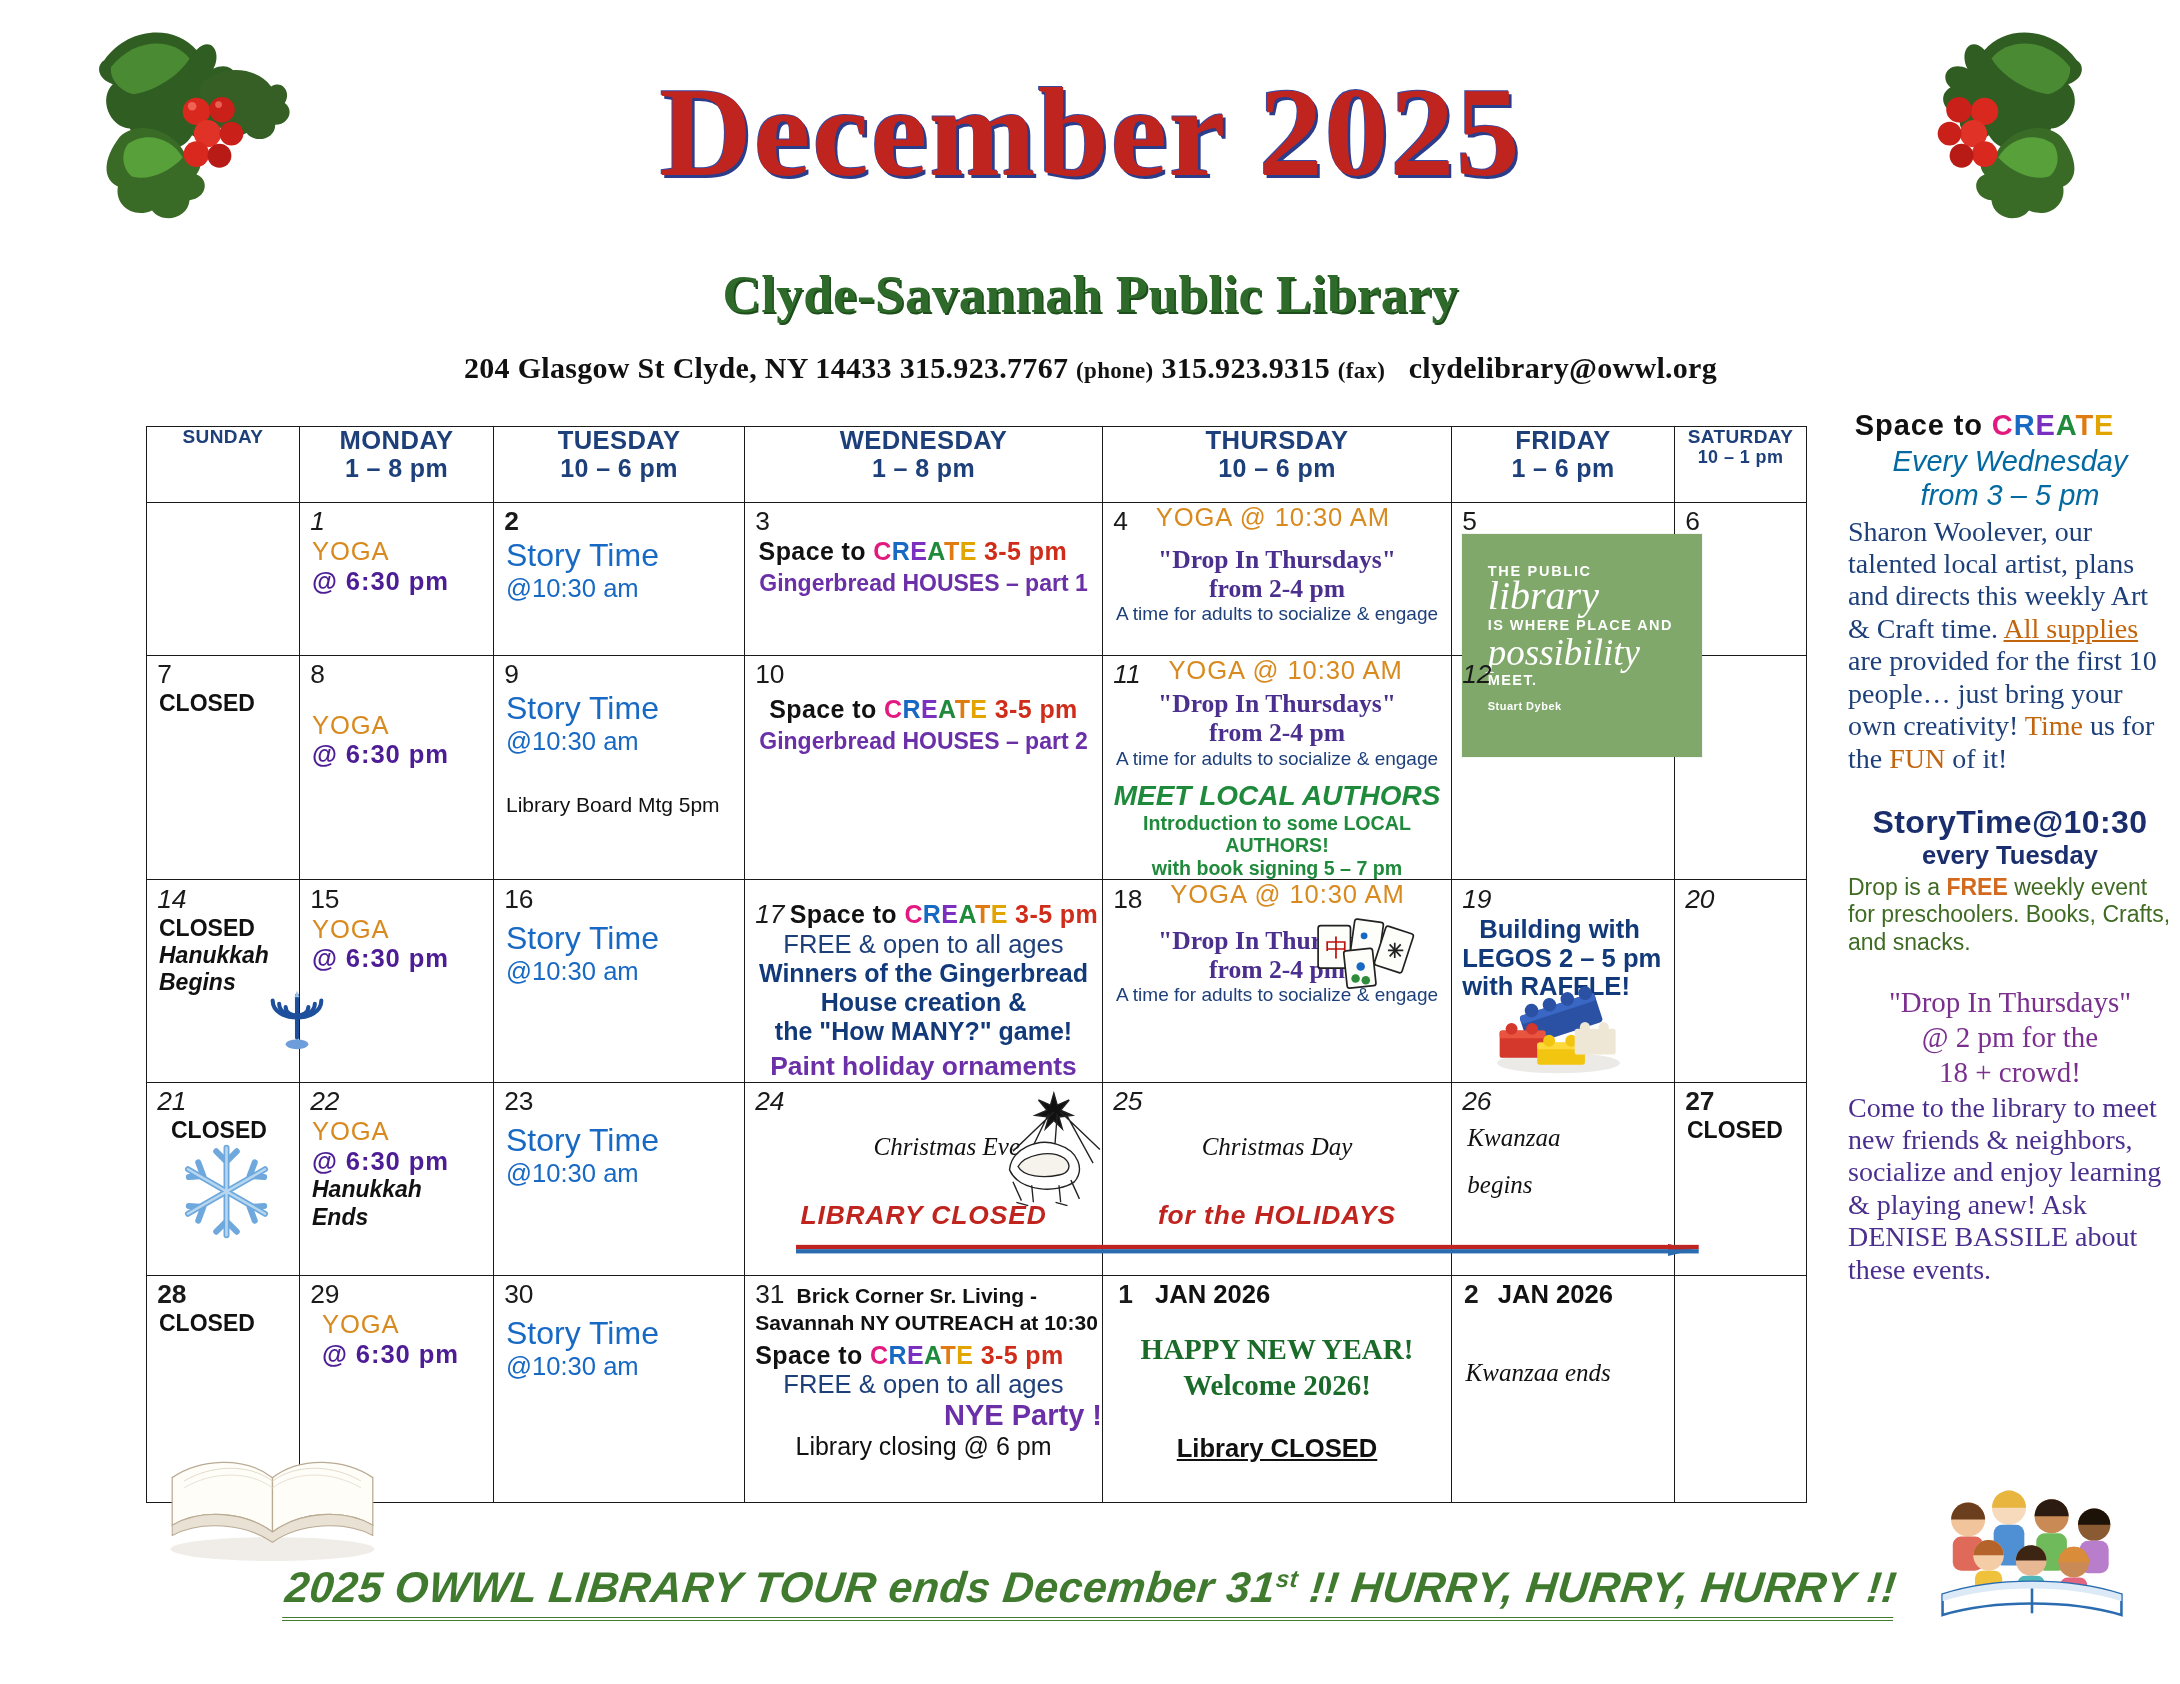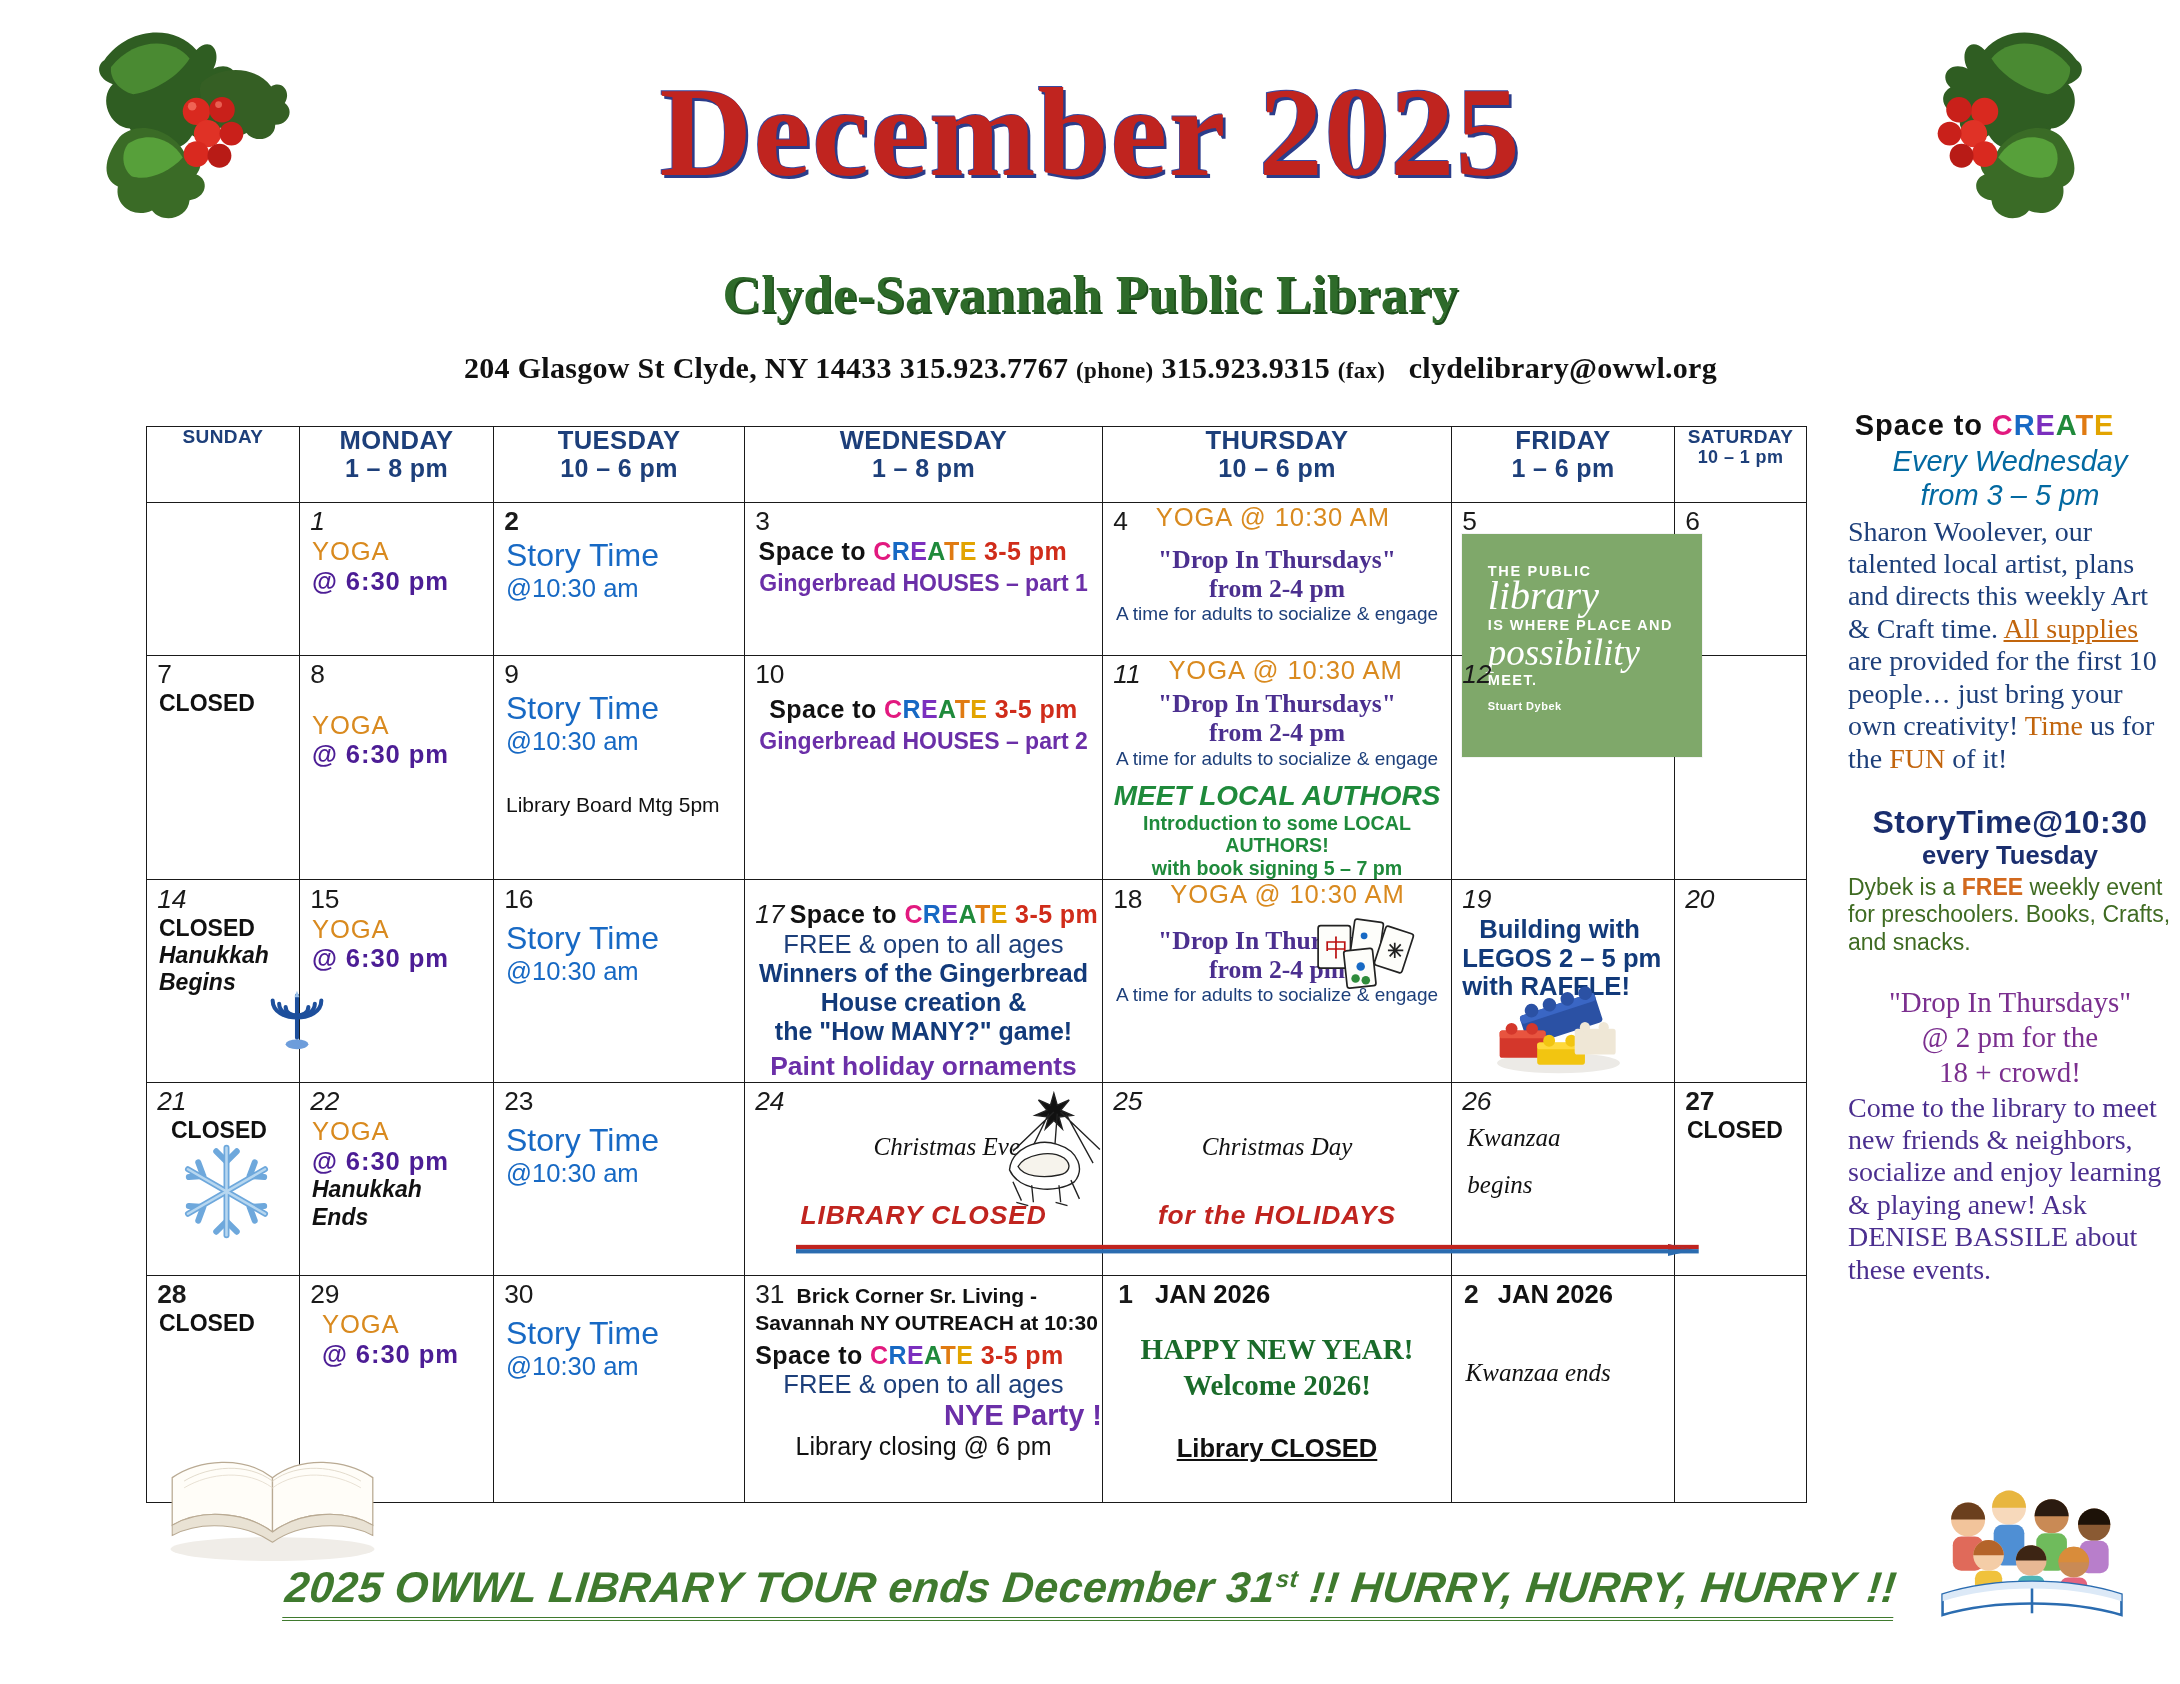--- a/index.html
+++ b/index.html
@@ -648,21 +648,21 @@
     <div>from 3 – 5 pm</div>
   </div>
   <div class="sb-body">
     <span>Sharon Woolever, our talented local artist, plans and directs this weekly Art &amp; Craft time.  </span><span class="supplies">All supplies</span><span> are provided for the first 10 people… just bring your own creativity!</span>
     <span class="joinfun"><span class="w">Time</span><span> us for the </span><span class="w">FUN</span><span> of it!</span></span>
   </div>
 
   <div class="sb-story-head">StoryTime@10:30</div>
   <div class="sb-story-sub">every Tuesday</div>
   <div class="sb-story-body">
-    <span>Dybek is a </span><span class="free">FREE</span><span> weekly event  for preschoolers.  Books, Crafts, and snacks.</span>
+    <span>Drop is a </span><span class="free">FREE</span><span> weekly event  for preschoolers.  Books, Crafts, and snacks.</span>
   </div>
 
   <div class="sb-drop-head">
     <div>"Drop In Thursdays"</div>
     <div>@  2 pm for the</div>
     <div>18 + crowd!</div>
   </div>
   <div class="sb-drop-body">Come to the library to meet new friends &amp; neighbors, socialize and enjoy learning &amp; playing anew! Ask DENISE BASSILE about these events.</div>
 </div>
 

